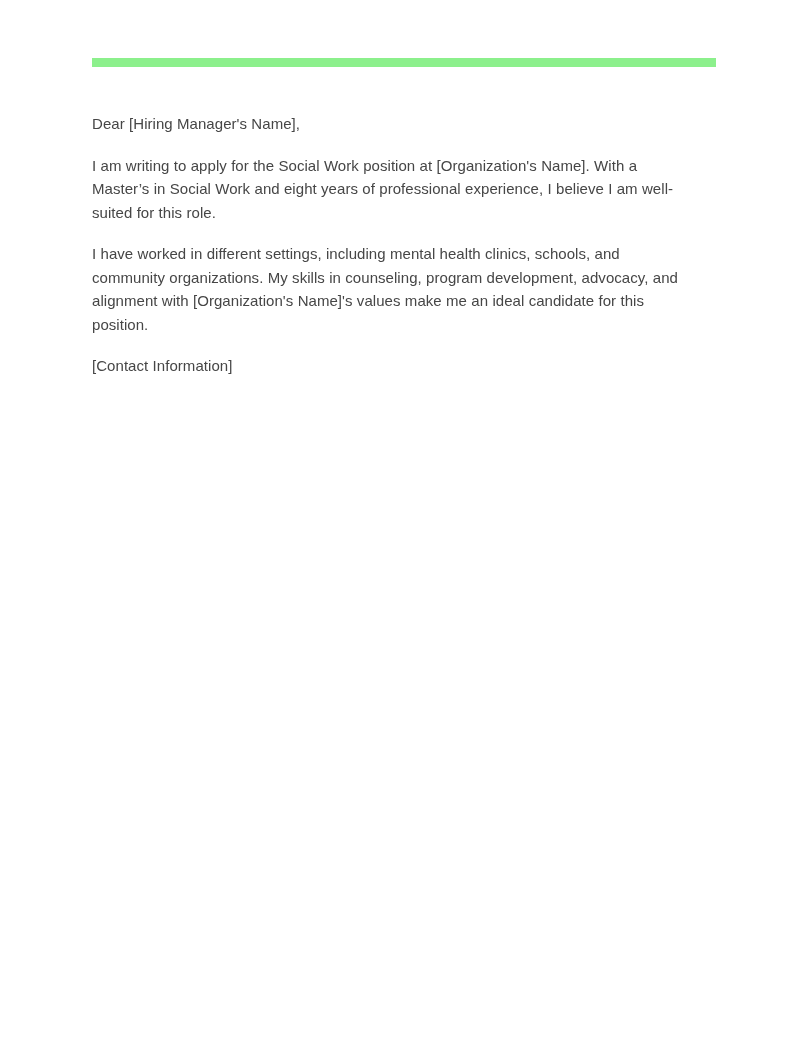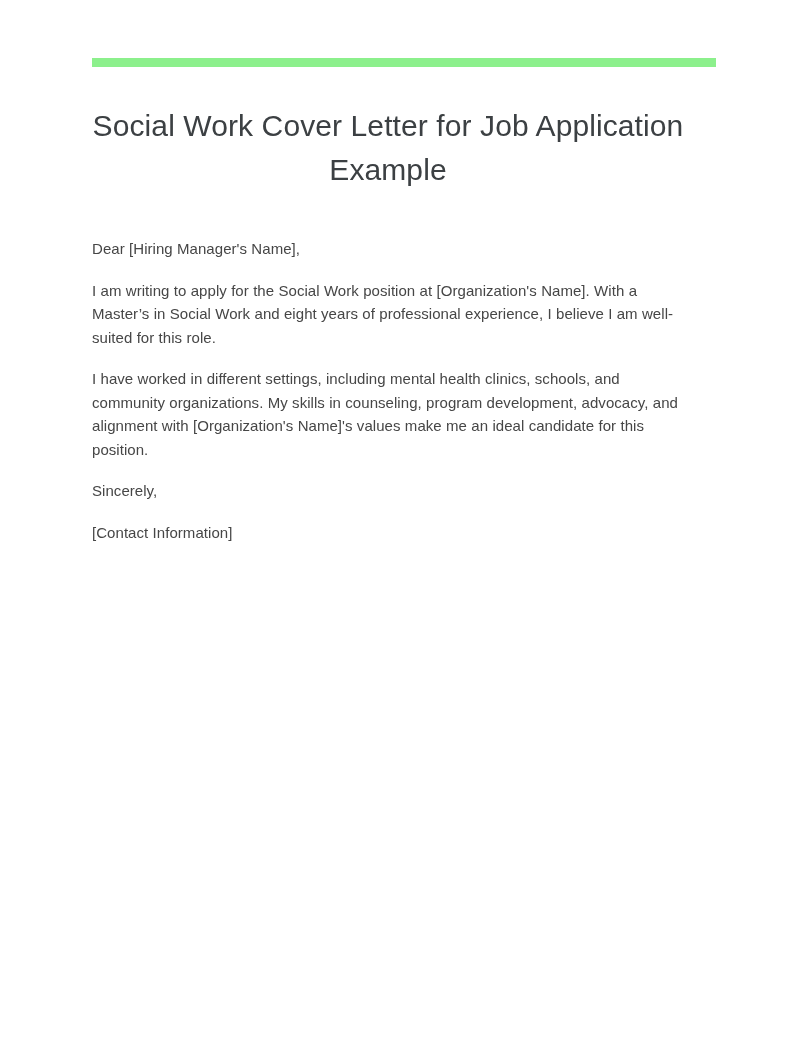--- a/index.html
+++ b/index.html
@@ -61,24 +61,22 @@
   }
 </style>
 </head>
 <body>
 
 <div class="page">
   <div class="content">
 
     <div class="accent-bar"></div>
 
-    <h1 class="doc-title">Social Work Cover Letter for Job Application Example</h1>
 
     <div class="letter-body">
       <p class="letter-paragraph">Dear [Hiring Manager's Name],</p>
       <p class="letter-paragraph">I am writing to apply for the Social Work position at [Organization's Name]. With a Master’s in Social Work and eight years of professional experience, I believe I am well-suited for this role.</p>
       <p class="letter-paragraph">I have worked in different settings, including mental health clinics, schools, and community organizations. My skills in counseling, program development, advocacy, and alignment with [Organization's Name]'s values make me an ideal candidate for this position.</p>
-      <p class="letter-paragraph">Sincerely,</p>
       <p class="letter-paragraph">[Contact Information]</p>
     </div>
 
   </div>
 </div>
 
 </body></html>

